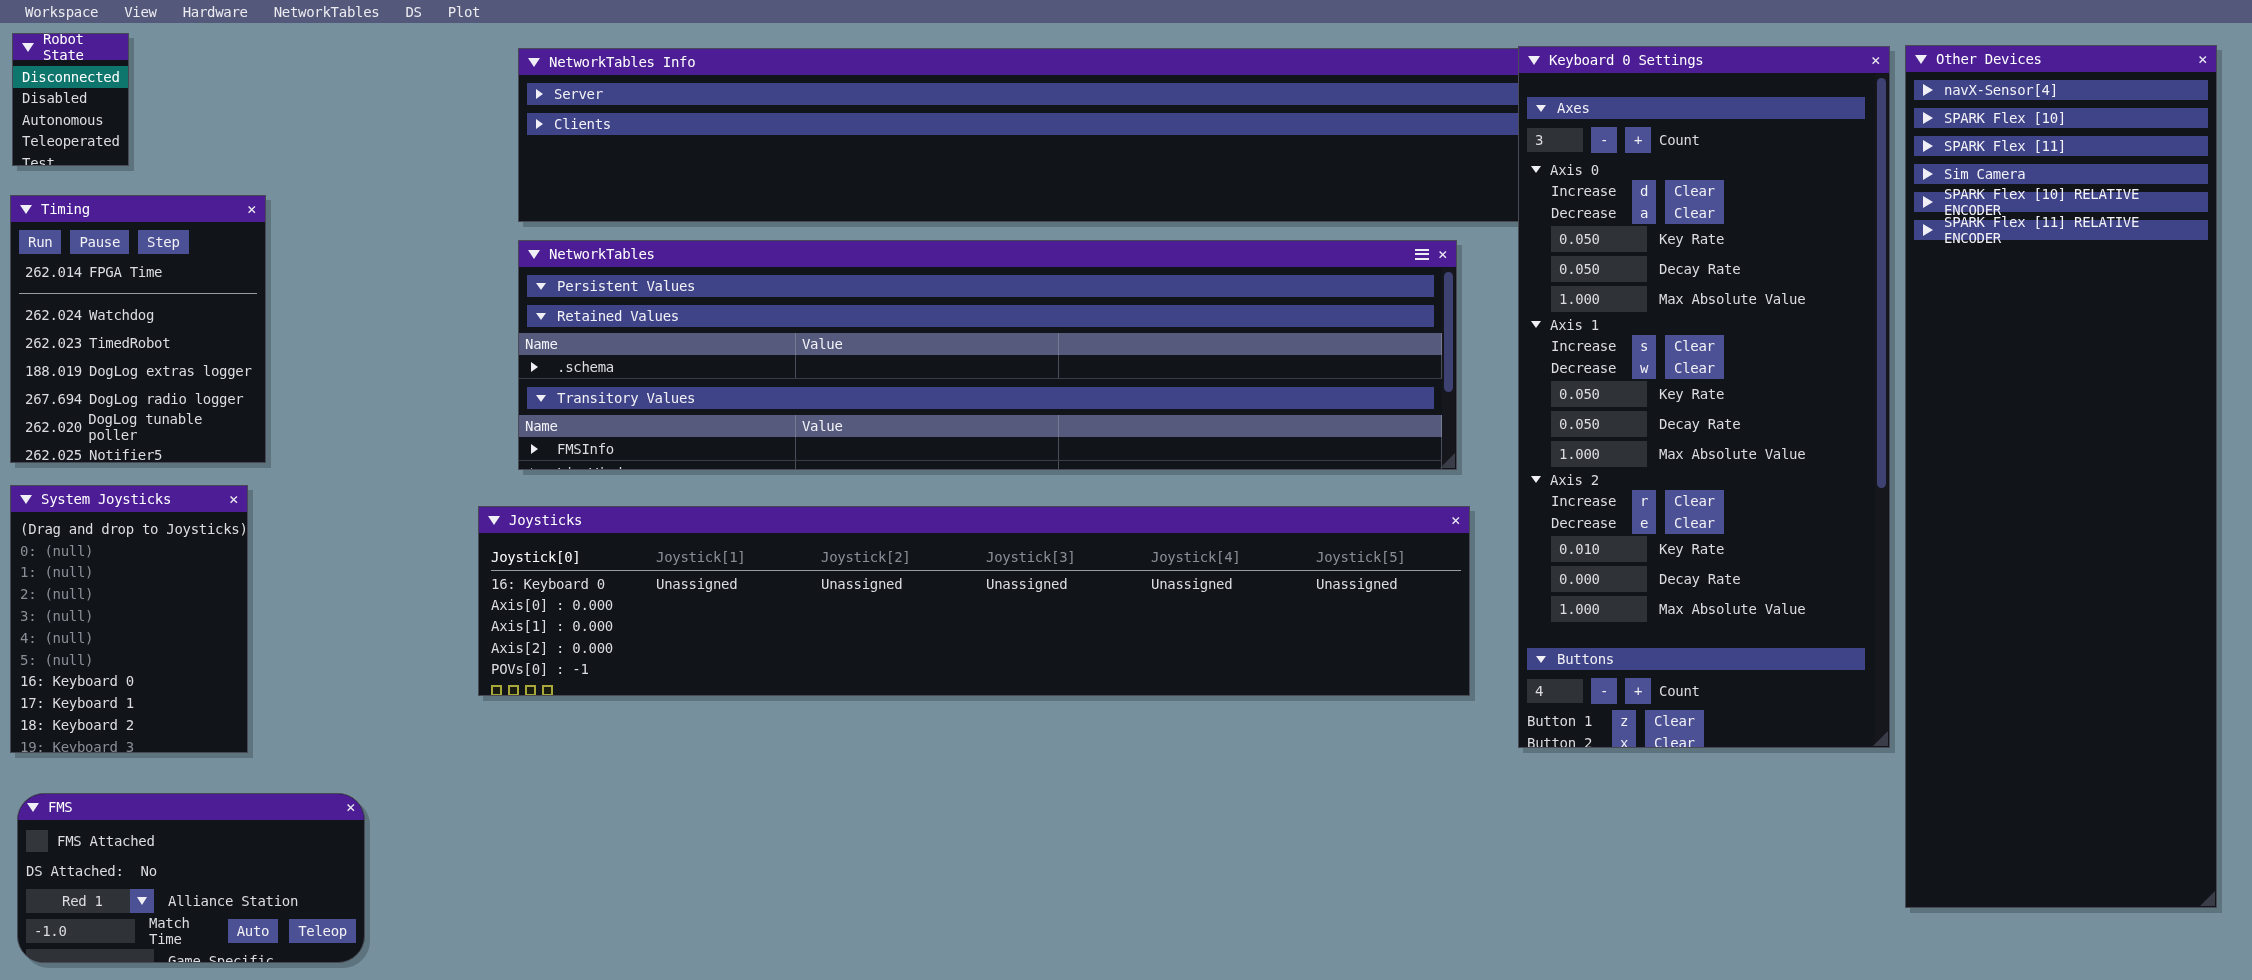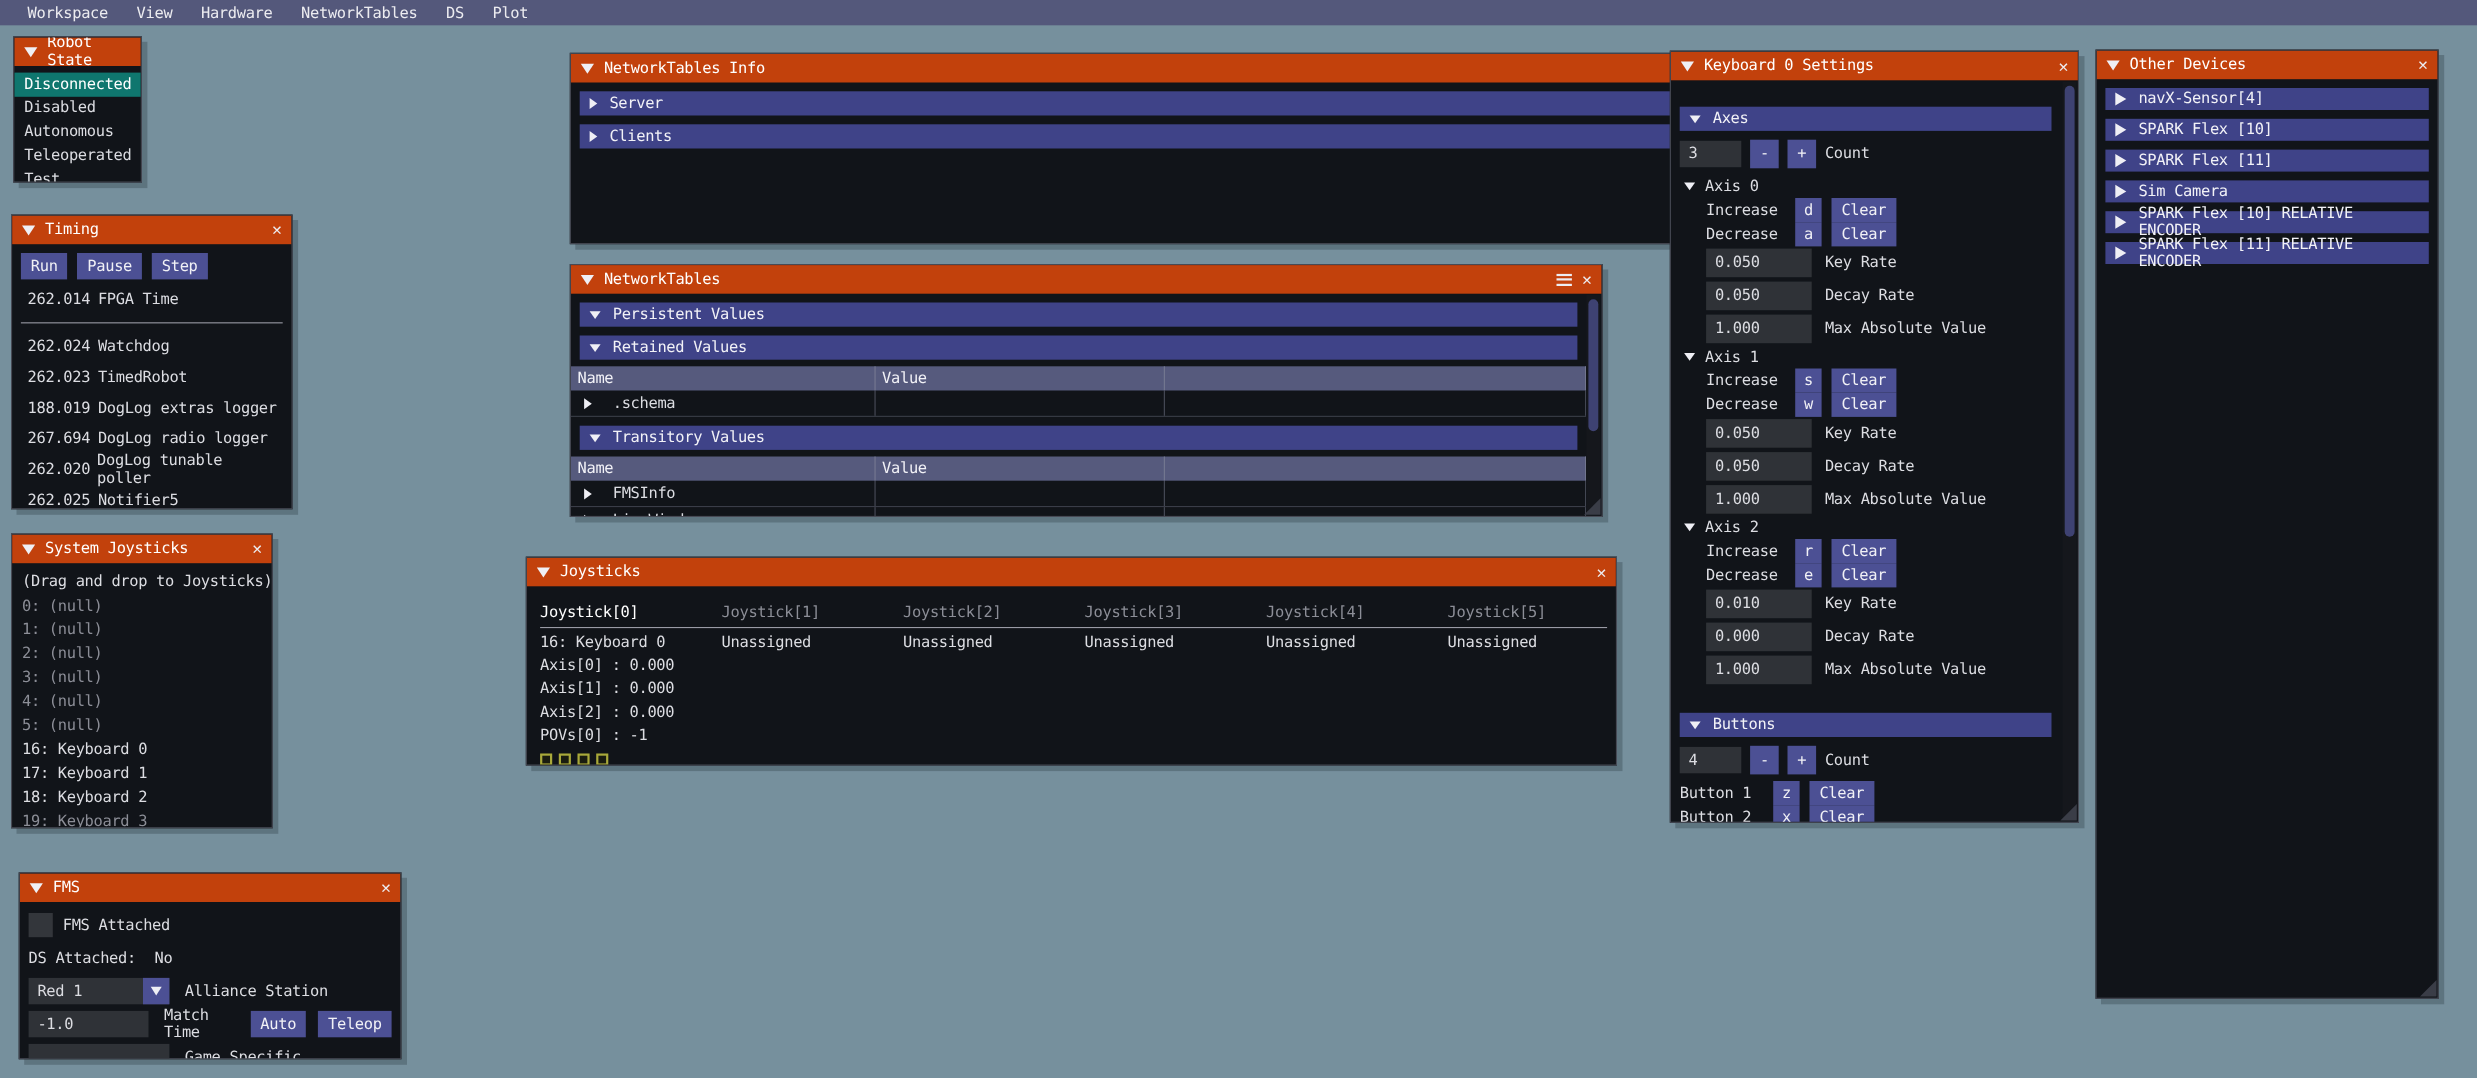--- a/index.html
+++ b/index.html
@@ -10,21 +10,21 @@
     font-family:"DejaVu Sans Mono","Liberation Mono",monospace;
     font-size:14px; letter-spacing:-0.3px; color:#DCDDE2;
   }
   
   .menubar{position:absolute;left:0;top:0;width:2252px;height:23px;background:#54587B;
     display:flex;align-items:center;padding-left:12px;}
   .menubar .mi{padding:0 13px;color:#ECECF0;}
   
   .window{position:absolute;background:#111419;border:1px solid #474A55;
     box-shadow:5px 5px 0 rgba(20,32,40,0.25);overflow:hidden;}
-  .titlebar{height:26px;background:#c2410c;display:flex;align-items:center;gap:9px;
+  .titlebar{height:26px;background:#4c1d95;display:flex;align-items:center;gap:9px;
     padding:0 9px;color:#FFFFFF;}
   .titlebar .spacer{flex:1;}
   .close-x{color:#EDEDF2;font-size:15px;line-height:1;}
   .tri-down{width:0;height:0;border-left:6px solid transparent;border-right:6px solid transparent;border-top:9px solid #EFEFF5;}
   .tri-right{width:0;height:0;border-top:6px solid transparent;border-bottom:6px solid transparent;border-left:9px solid #EFEFF5;}
   .tri-down.sm{border-left-width:5px;border-right-width:5px;border-top-width:7px;}
   .tri-right.sm{border-top-width:5px;border-bottom-width:5px;border-left-width:7px;}
   .hamburger{width:14px;height:11px;border-top:2px solid #EDEDF2;border-bottom:2px solid #EDEDF2;position:relative;}
   .hamburger:before{content:"";position:absolute;left:0;right:0;top:2.5px;height:2px;background:#EDEDF2;}
   .chead{height:22px;background:#3F4388;display:flex;align-items:center;gap:11px;padding:0 9px;color:#F2F2F7;}
@@ -43,25 +43,25 @@
   .rs-item.selected{background:#0f766e;color:#FFFFFF;}
   
   #timing{left:10px;top:195px;width:256px;height:268px;}
   #timing .btnrow{padding:8px 8px 4px 8px;display:flex;gap:9px;}
   .t-row{display:flex;align-items:center;height:28px;padding:0 8px 0 14px;}
   .t-val{width:64px;}
   
   #system-joysticks{left:10px;top:485px;width:238px;height:268px;}
   .sj-item{height:21.8px;display:flex;align-items:center;padding:0 9px;white-space:pre;}
   
-  #fms{left:17px;top:793px;width:348px;height:170px;}
+  #fms{left:17px;top:793px;width:348px;height:170px;border-radius:27px;}
   #fms .body{padding:6px 8px;}
   #fms .frow{height:30px;display:flex;align-items:center;gap:0;}
   .checkbox{width:22px;height:22px;background:#33363B;}
-  .combo{width:128px;height:24px;background:#2F3237;display:flex;align-items:center;}
+  .combo{width:128px;height:24px;background:#2F3237;display:flex;align-items:center;padding-left:28px;}
   .combo .val{flex:1;padding:0 8px;}
   .combo .arrow{width:24px;height:24px;background:#4C5094;display:flex;align-items:center;justify-content:center;}
   .combo .arrow .tri-down{border-left-width:5px;border-right-width:5px;border-top-width:8px;}
   #fms .lbl{margin-left:14px;}
   #fms .w128{width:128px;}
   
   #nt-info{left:518px;top:48px;width:1120px;height:174px;}
   #nt-info .chead{margin:8px 8px 0 8px;}
   
   #networktables{left:518px;top:240px;width:939px;height:230px;}

